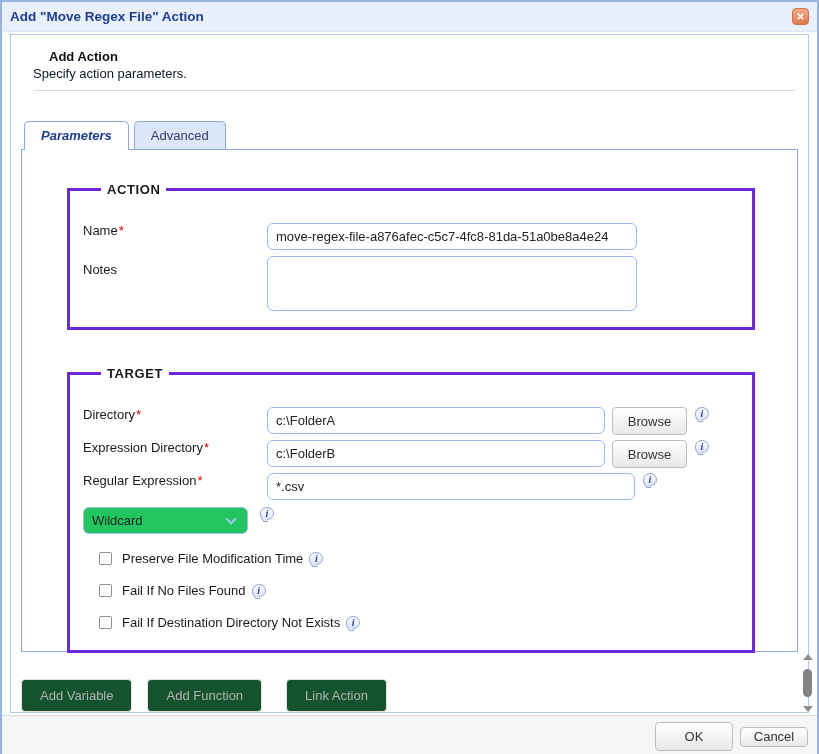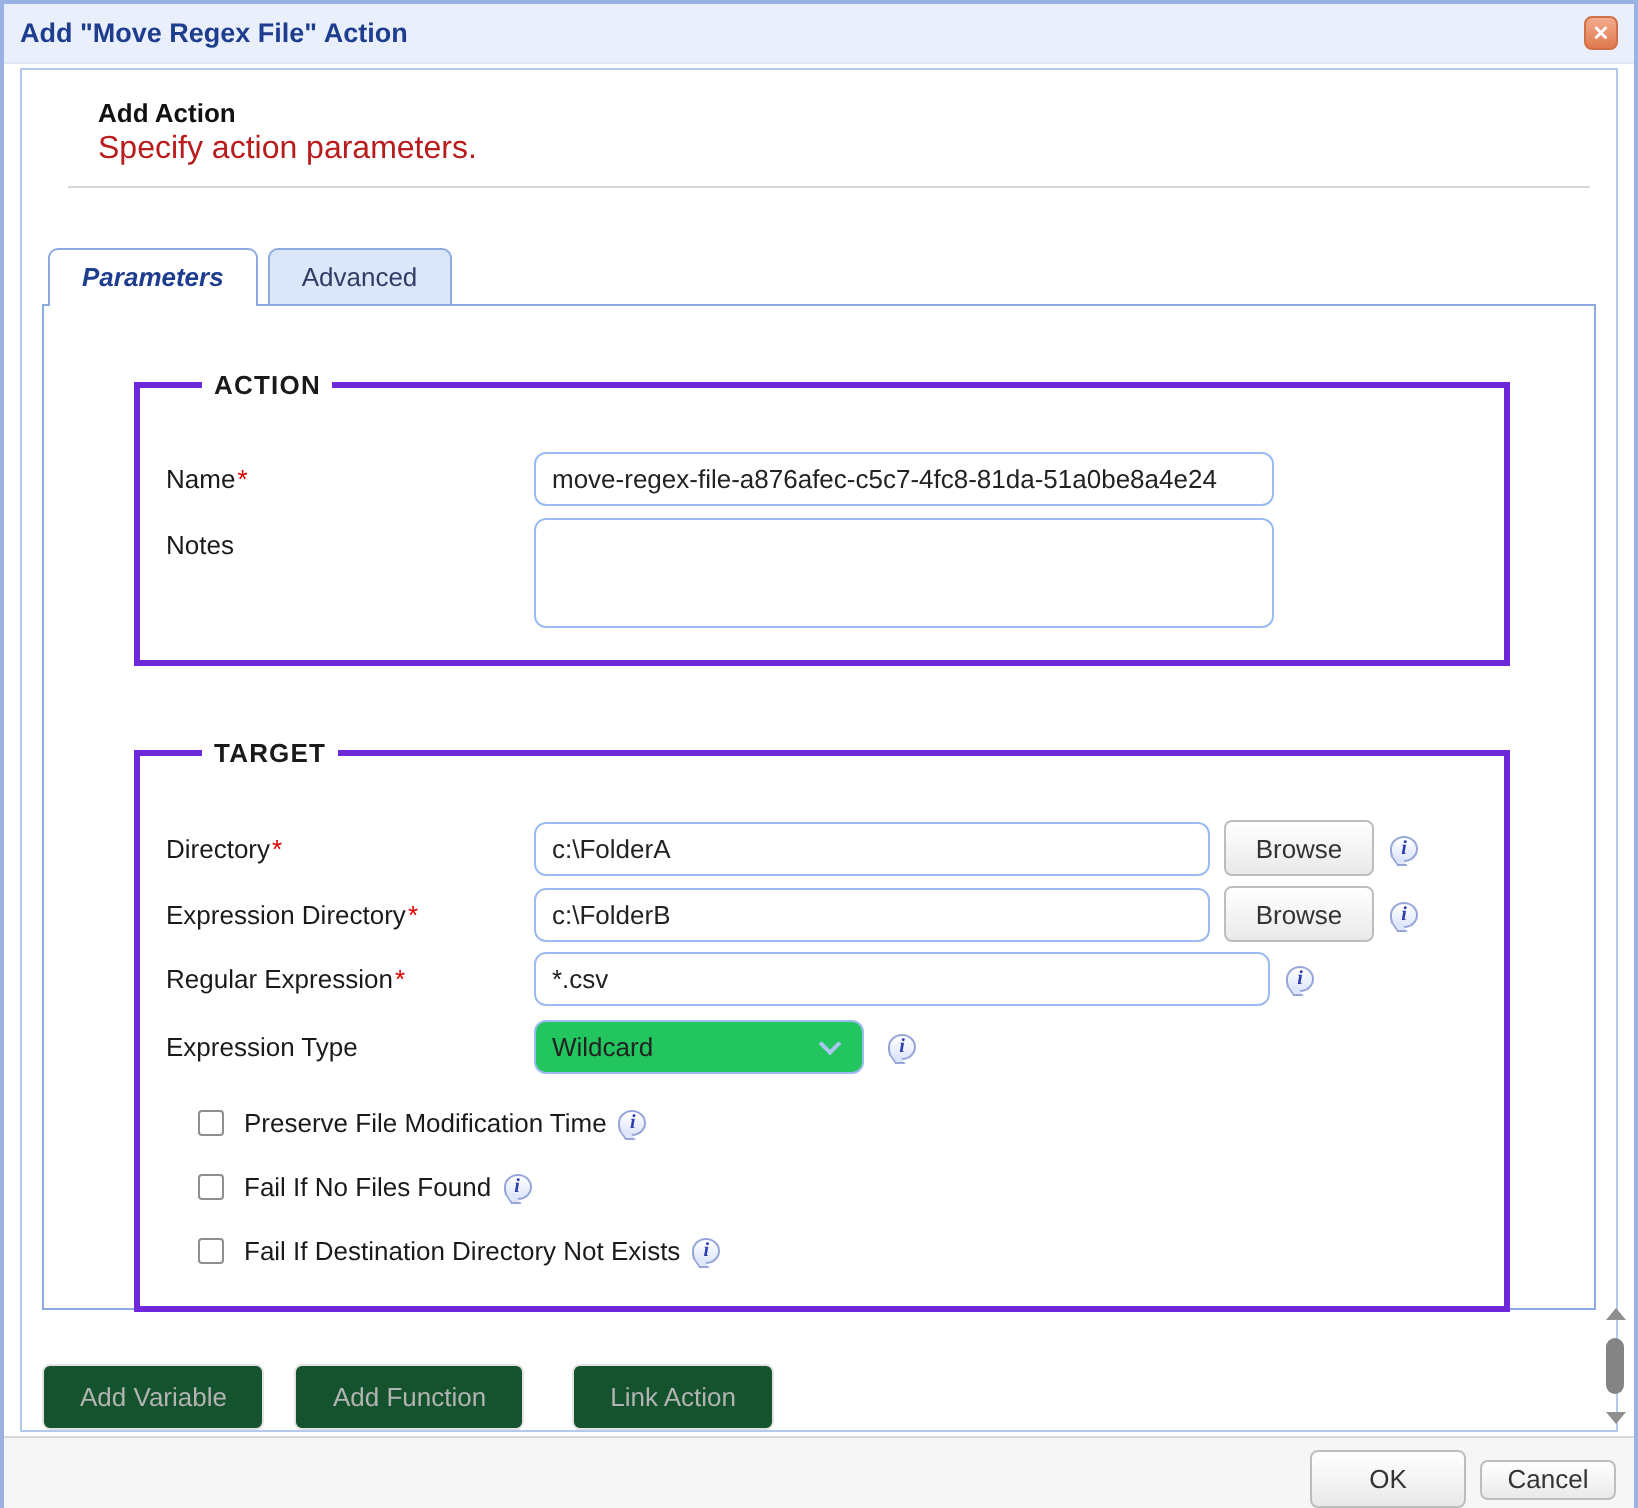--- a/index.html
+++ b/index.html
@@ -40,21 +40,21 @@
   .close-btn::before { content: "✕"; }
   
   .body-area { flex: 1; padding: 2px 8px; position: relative; }
   .content-box {
     height: 100%;
     border: 1px solid #b3c9ee;
     background: #fff;
     padding: 12px 10px 0 10px;
   }
   .hdr-title { margin: 2px 0 0 28px; font-size: 13px; font-weight: bold; color: #111; }
-  .hdr-sub   { margin: 2px 0 0 28px; font-size: 16px; color: #b91c1c; }
+  .hdr-sub   { margin: 2px 0 0 12px; font-size: 13px; color: #0f172a; }
   .hdr-rule  { border: none; border-top: 1px solid #d8d8d8; margin: 9px 3px 0 13px; }
   
   .tabs { display: flex; gap: 5px; margin: 30px 0 0 3px; position: relative; z-index: 2; }
   .tab {
     font-size: 13px; color: #2f3d66;
     background: #dbe7f8;
     border: 1px solid #8ca9e0; border-bottom: none;
     border-radius: 5px 5px 0 0;
     padding: 6px 16px 6px 16px;
     cursor: pointer;
@@ -72,21 +72,21 @@
   
   fieldset {
     width: 688px; margin: 0; padding: 12px 0 16px 13px;
     border: 3px solid #6d28d9;
   }
   fieldset.target { margin-top: 36px; padding-bottom: 20px; }
   legend {
     font-size: 13px; font-weight: bold; color: #1a1a1a;
     letter-spacing: 0.6px; padding: 0 6px; margin-left: 18px;
   }
-  .row { display: flex; align-items: center; }
+  .row { display: flex; align-items: flex-start; }
   .row + .row { margin-top: 5px; }
   .row.first { margin-top: 14px; }
   .row.notes { align-items: flex-start; margin-top: 6px; }
   .row.notes .lbl { margin-top: 6px; }
   .lbl { width: 184px; font-size: 13px; color: #1a1a1a; flex: none; }
   .req { color: #dd0000; margin-left: 1px; }
   input[type="text"], textarea, .combo {
     border: 1px solid #9dbbf0; border-radius: 6px;
     font-family: "Liberation Sans", sans-serif;
     font-size: 13px; color: #222;
@@ -233,21 +233,20 @@
             <span class="info-icon"></span>
           </div>
 
           <div class="row">
             <span class="lbl"><span>Regular Expression</span><span class="req">*</span></span>
             <input type="text" class="w368" value="*.csv" style="">
             <span class="info-icon"></span>
           </div>
 
           <div class="row" style="margin-top:7px;">
-            <span class="lbl">Expression Type</span>
             <div class="combo">
               <span class="combo-value">Wildcard</span>
               <span class="chevron"></span>
             </div>
             <span class="info-icon" style="margin-left:12px;"></span>
           </div>
 
           <div class="chk-row gap">
             <span class="checkbox"></span>
             <span class="chk-lbl">Preserve File Modification Time</span>

